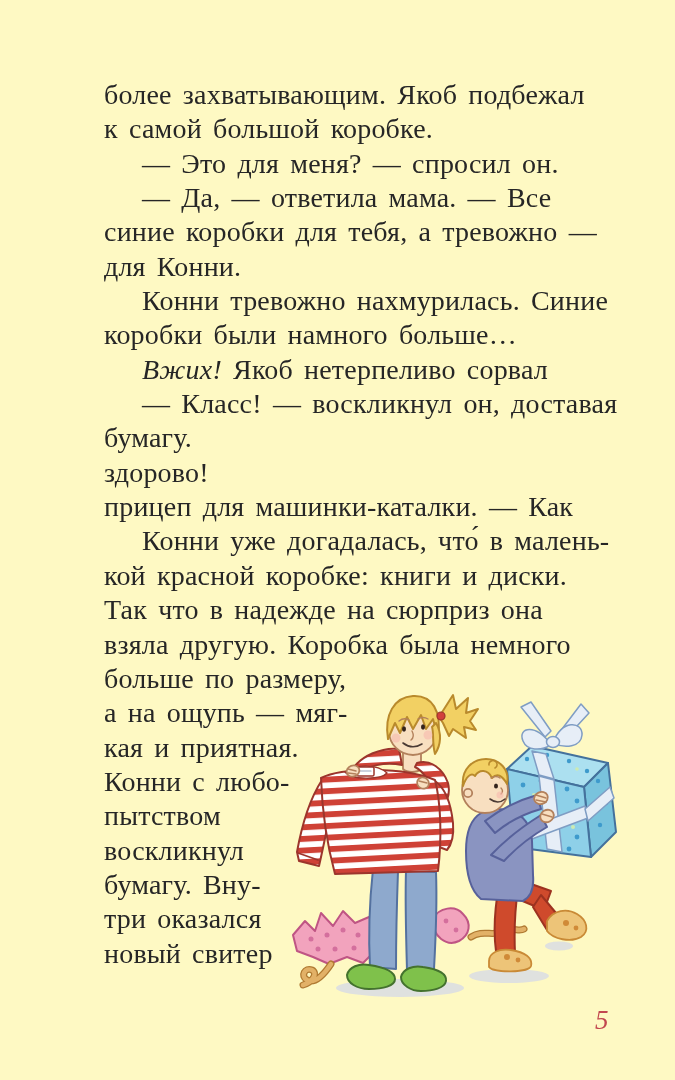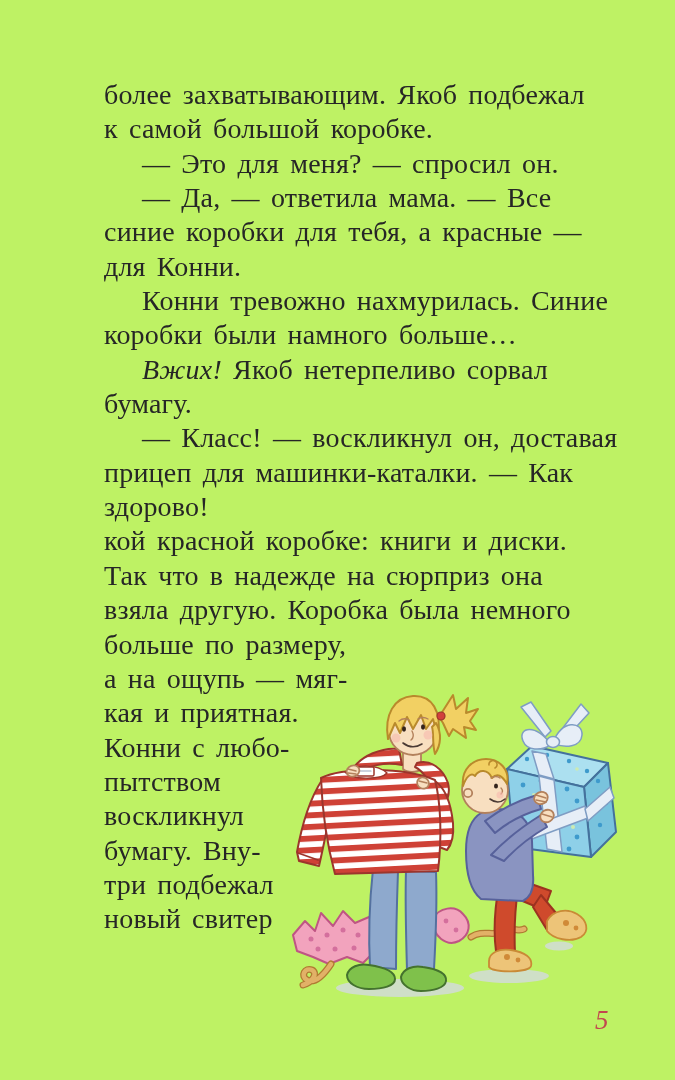--- a/index.html
+++ b/index.html
@@ -1,21 +1,21 @@
 <!DOCTYPE html>
 <html style="--text: #262626; --page-number: #c2474f; --stripe-red: #cf4136; --stripe-dark: #9c352c; --skin: #f8dfc0; --skin-line: #b3815c; --hair: #f2d063; --hair-line: #b98a2c; --jeans: #8ea9cd; --jeans-line: #54719f; --shoe-green: #7fc14b; --shoe-line: #44722e; --boy-sweater: #8a94c1; --boy-sweater-line: #57619b; --pants-red: #cf4a2c; --pants-line: #9c3220; --slipper: #edc478; --slipper-line: #c98a36; --slipper-detail: #d08a38; --gift-blue: #8ed0e8; --gift-blue-top: #ace0f0; --gift-blue-side: #79c3dd; --gift-dot: #3e9acc; --gift-dot-light: #cdeab2; --gift-line: #44719c; --ribbon: #e7eef7; --ribbon-line: #7f9dc4; --paper-pink: #f2a3bd; --paper-dot: #d46f9d; --paper-line: #bf5584; --ribbon-tan: #e2b167; --ribbon-tan-line: #b07a32; --shadow: #d4d8e8; --outline: #4a3a34;"><head>
 <meta charset="utf-8">
 <style>
   html,body{margin:0;padding:0;}
   body{
     width:675px;height:1080px;position:relative;overflow:hidden;
     background:#ffffff;
     font-family:"Liberation Serif","DejaVu Serif",serif;
   }
-  .page{position:absolute;inset:0;background:#bef264;padding-left:32px;}
+  .page{position:absolute;inset:0;background:#fef9c3;padding-left:32px;}
   .text-block{
     position:absolute;left:104px;top:78px;width:482px;
     font-size:28px;color:var(--text,#262626);
   }
   .line{
     height:34.35px;line-height:34.35px;white-space:nowrap;
     letter-spacing:.2px;word-spacing:.14em;
   }
   .line.indent{padding-left:38px;}
   .em{font-style:italic;font-family:Liberation Serif, serif;}
@@ -58,40 +58,41 @@
 </head>
 <body>
 
 <div class="page">
 
   <div class="text-block">
       <div class="line"><span>более захватывающим. Якоб подбежал</span></div>
       <div class="line"><span>к самой большой коробке.</span></div>
       <div class="line indent"><span>— Это для меня? — спросил он.</span></div>
       <div class="line indent"><span>— Да, — ответила мама. — Все</span></div>
-      <div class="line"><span>синие коробки для тебя, а красные —</span></div>
+      <div class="line"><span>синие коробки для тебя, а тревожно —</span></div>
       <div class="line"><span>для Конни.</span></div>
       <div class="line indent"><span>Конни тревожно нахмурилась. Синие</span></div>
       <div class="line"><span>коробки были намного больше…</span></div>
       <div class="line indent"><span class="em">Вжих!</span><span> Якоб нетерпеливо сорвал</span></div>
+      <div class="line indent"><span>— Класс! — воскликнул он, доставая</span></div>
       <div class="line"><span>бумагу.</span></div>
-      <div class="line indent"><span>— Класс! — воскликнул он, доставая</span></div>
+      <div class="line"><span>здорово!</span></div>
       <div class="line"><span>прицеп для машинки-каталки. — Как</span></div>
-      <div class="line"><span>здорово!</span></div>
+      <div class="line indent"><span>Конни уже догадалась, что́ в малень-</span></div>
       <div class="line"><span>кой красной коробке: книги и диски.</span></div>
       <div class="line"><span>Так что в надежде на сюрприз она</span></div>
       <div class="line"><span>взяла другую. Коробка была немного</span></div>
       <div class="line"><span>больше по размеру,</span></div>
       <div class="line"><span>а на ощупь — мяг-</span></div>
       <div class="line"><span>кая и приятная.</span></div>
       <div class="line"><span>Конни с любо-</span></div>
       <div class="line"><span>пытством</span></div>
       <div class="line"><span>воскликнул</span></div>
       <div class="line"><span>бумагу. Вну-</span></div>
-      <div class="line"><span>три подбежал</span></div>
+      <div class="line"><span>три оказался</span></div>
       <div class="line"><span>новый свитер</span></div>
     </div>
 
   <svg class="illu" viewBox="0 0 390 332" xmlns="http://www.w3.org/2000/svg">
     <defs>
       <pattern id="stripePat" patternUnits="userSpaceOnUse" width="14" height="11.6" patternTransform="rotate(-3)">
         <rect width="14" height="11.6" fill="#ffffff"></rect>
         <rect y="2.9" width="14" height="5.9" style="fill:var(--stripe-red)"></rect>
       </pattern>
     </defs>

